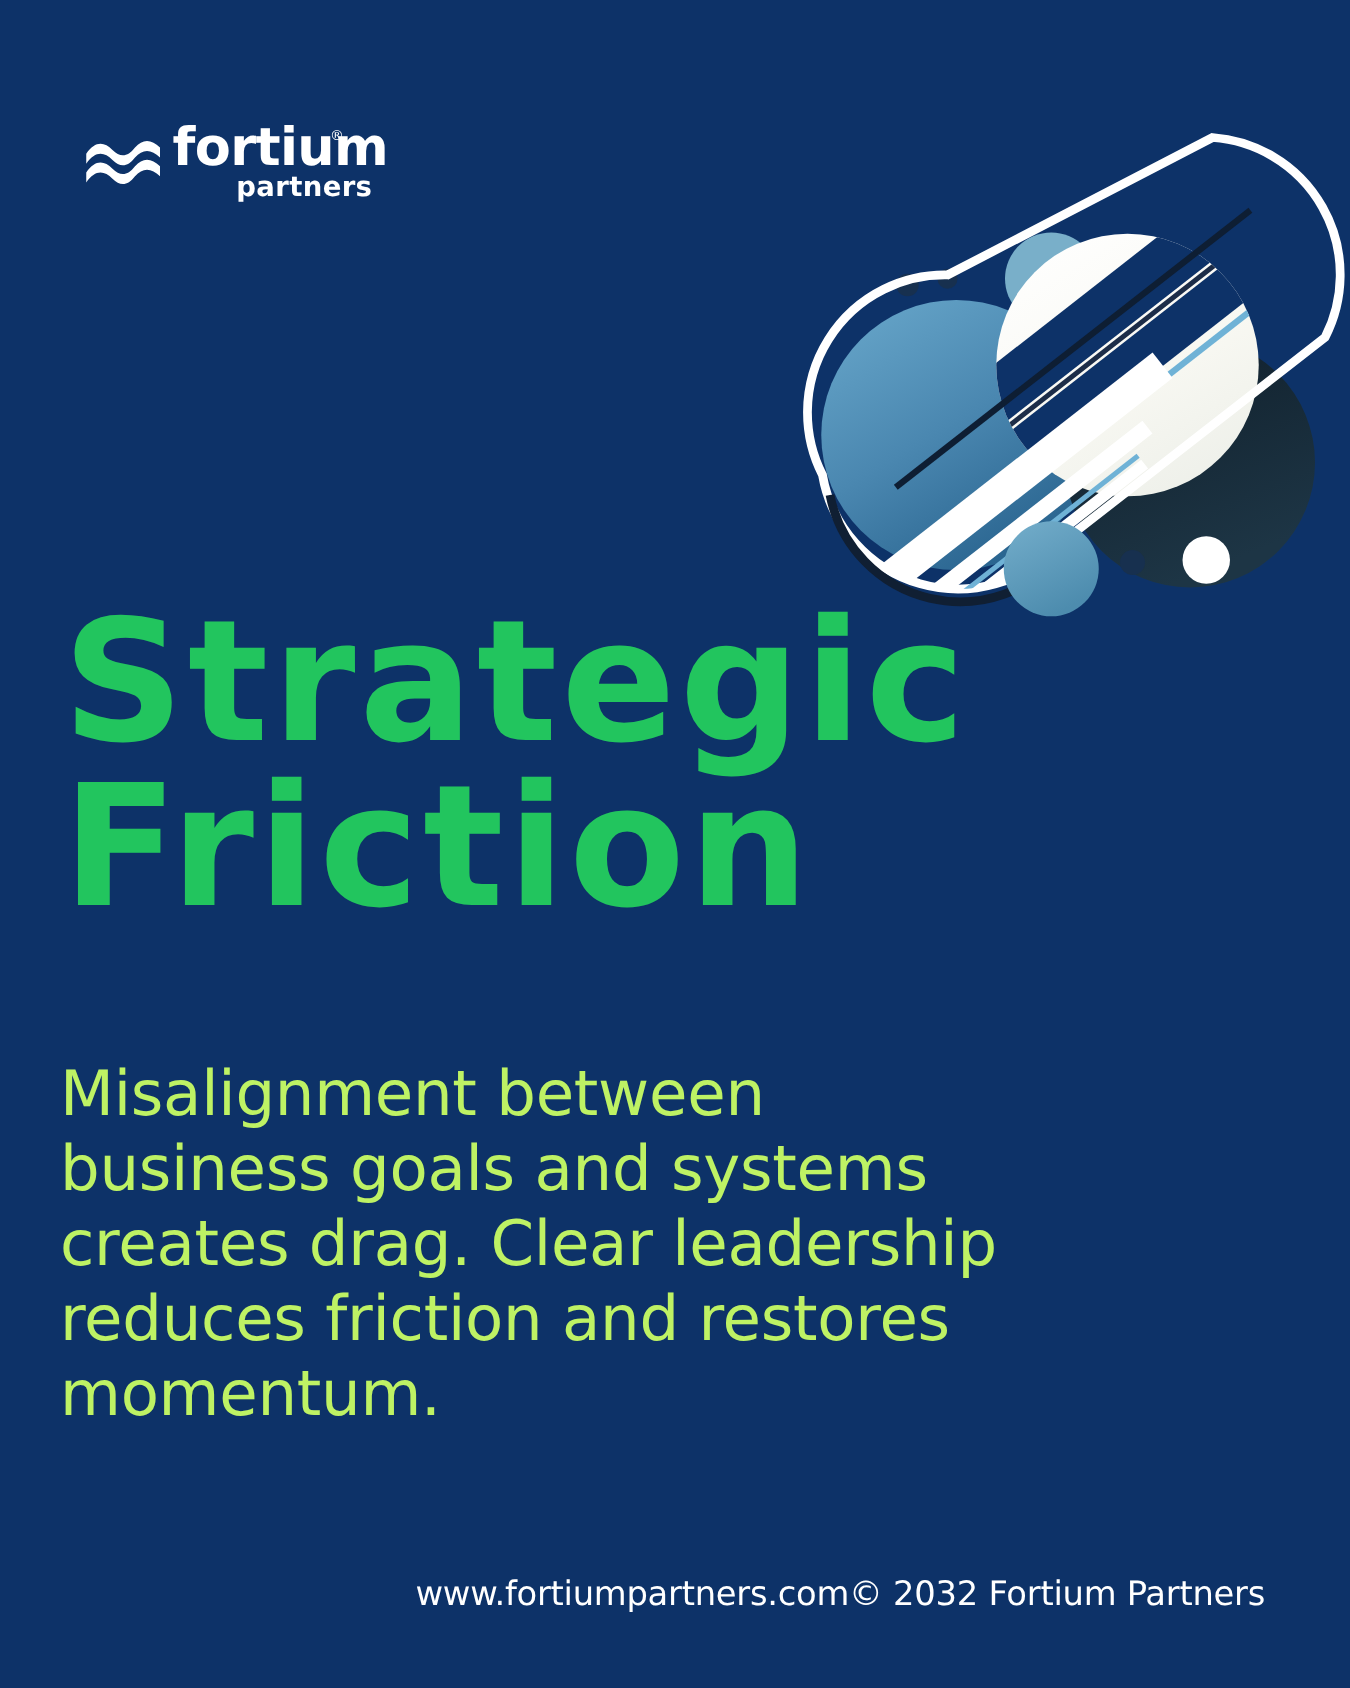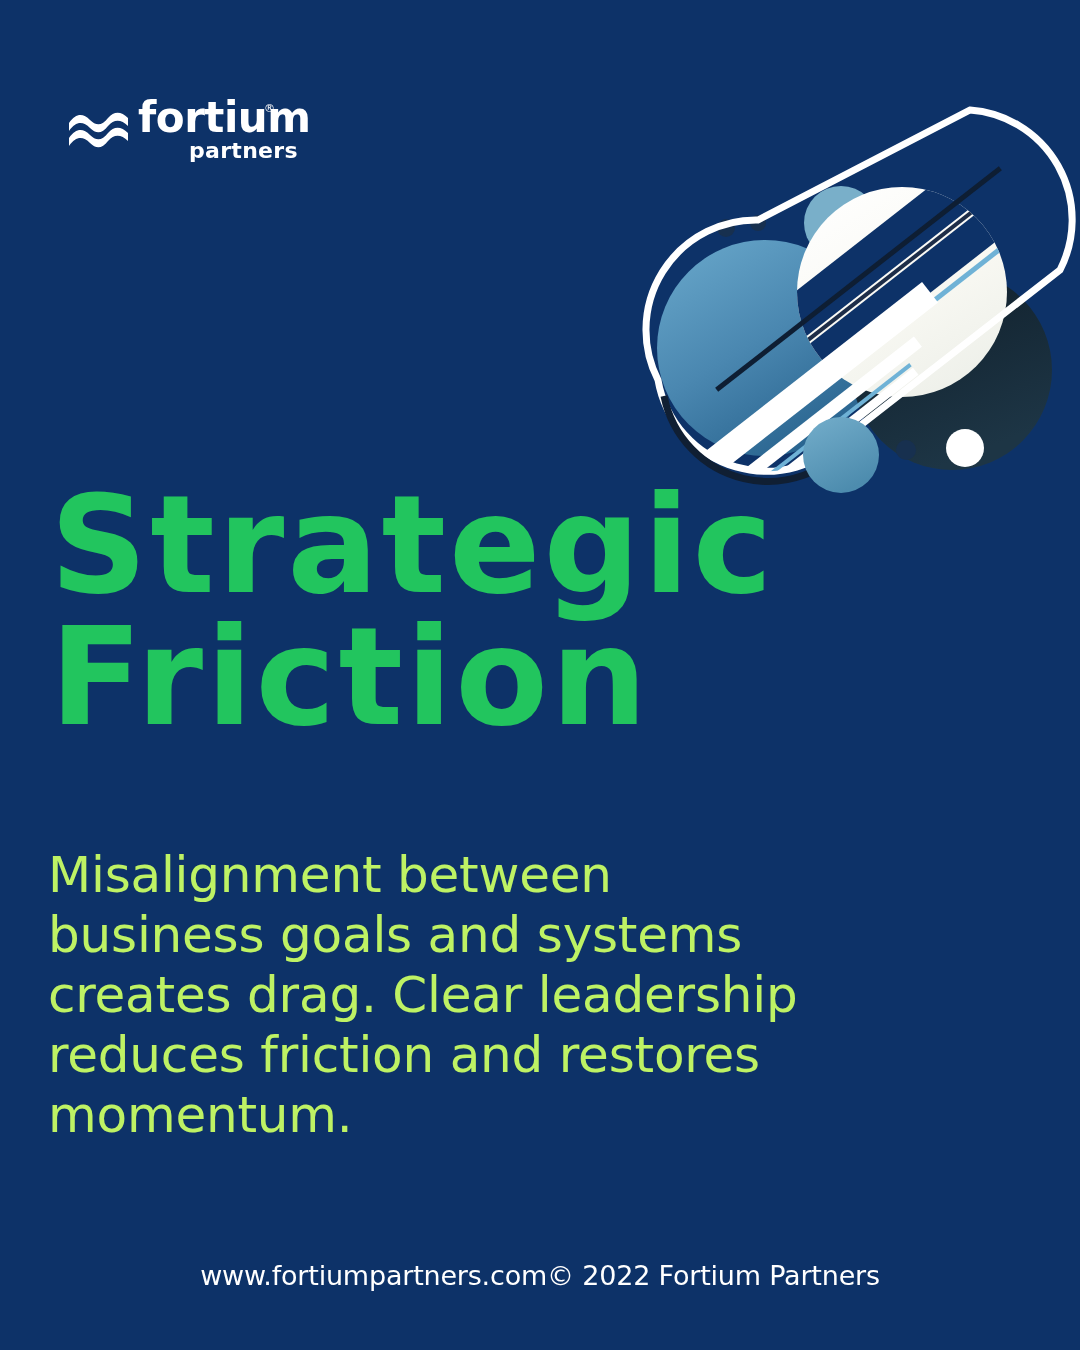--- a/index.html
+++ b/index.html
@@ -121,21 +121,21 @@
 
   
   .footer {
     position:absolute;
     left:68px;
     right:68px;
     top:1255px;
     height:40px;
     display:flex;
     align-items:center;
-    justify-content:center;
+    justify-content:flex-end;
   }
   .footer-text {
     color:#ffffff;
     font-family:"DejaVu Sans", sans-serif;
     font-size:27px;
     font-weight:400;
     letter-spacing:-0.2px;
     line-height:1;
   }
 </style>
@@ -234,16 +234,16 @@
 
   <h1 class="headline">
     <span class="headline-line">Strategic</span>
     <span class="headline-line">Friction</span>
   </h1>
 
   <p class="body-copy">Misalignment between business goals and systems creates drag. Clear leadership reduces friction and restores momentum.</p>
 
   <div class="footer">
     <span class="footer-text">www.fortiumpartners.com</span>
-    <span class="footer-text">© 2022 Fortium Partners</span>
+    <span class="footer-text">© 2032 Fortium Partners</span>
   </div>
 
 </div>
 
 </body></html>

